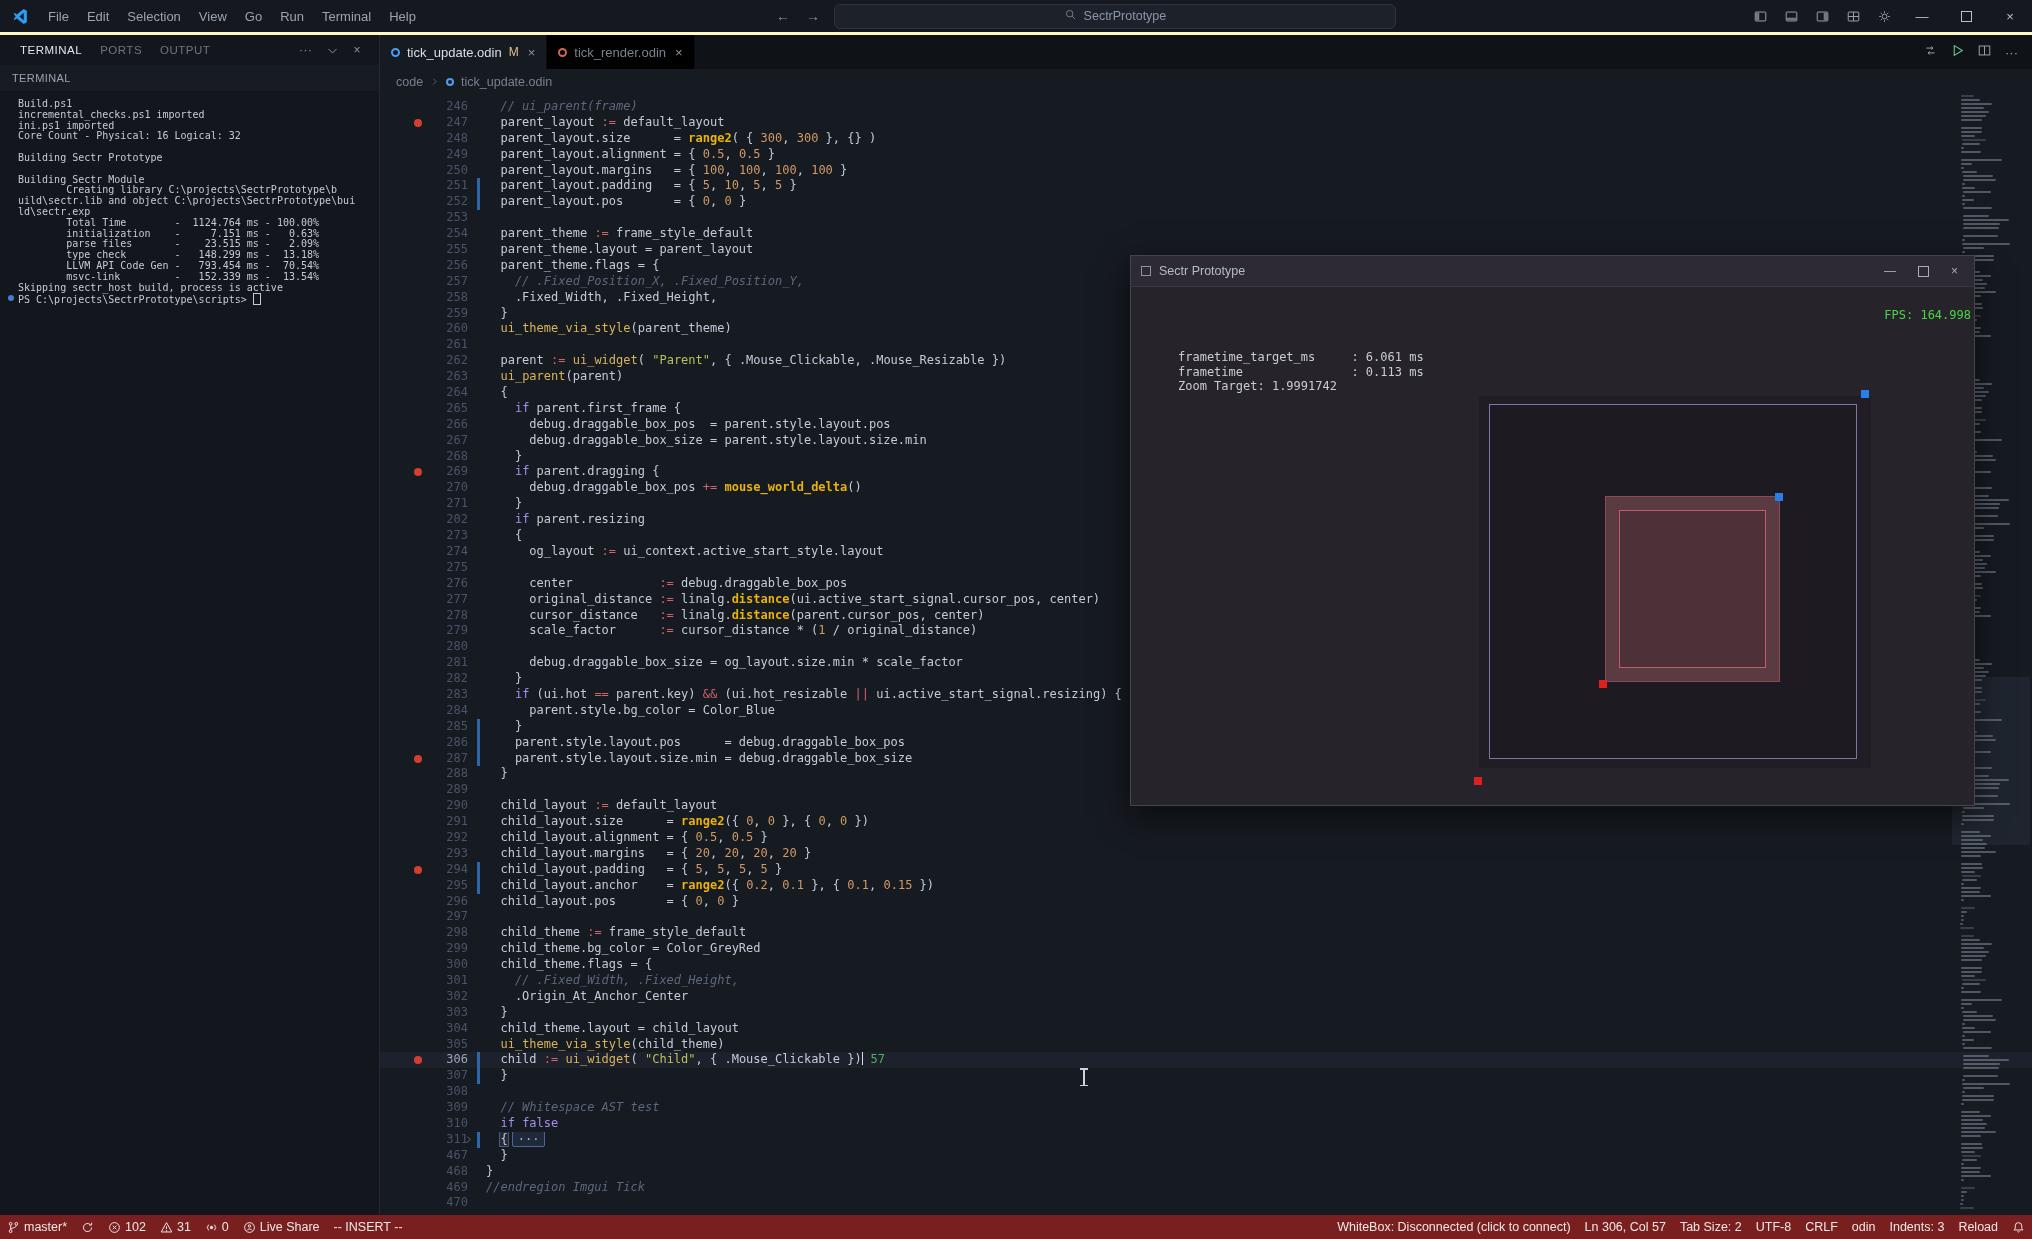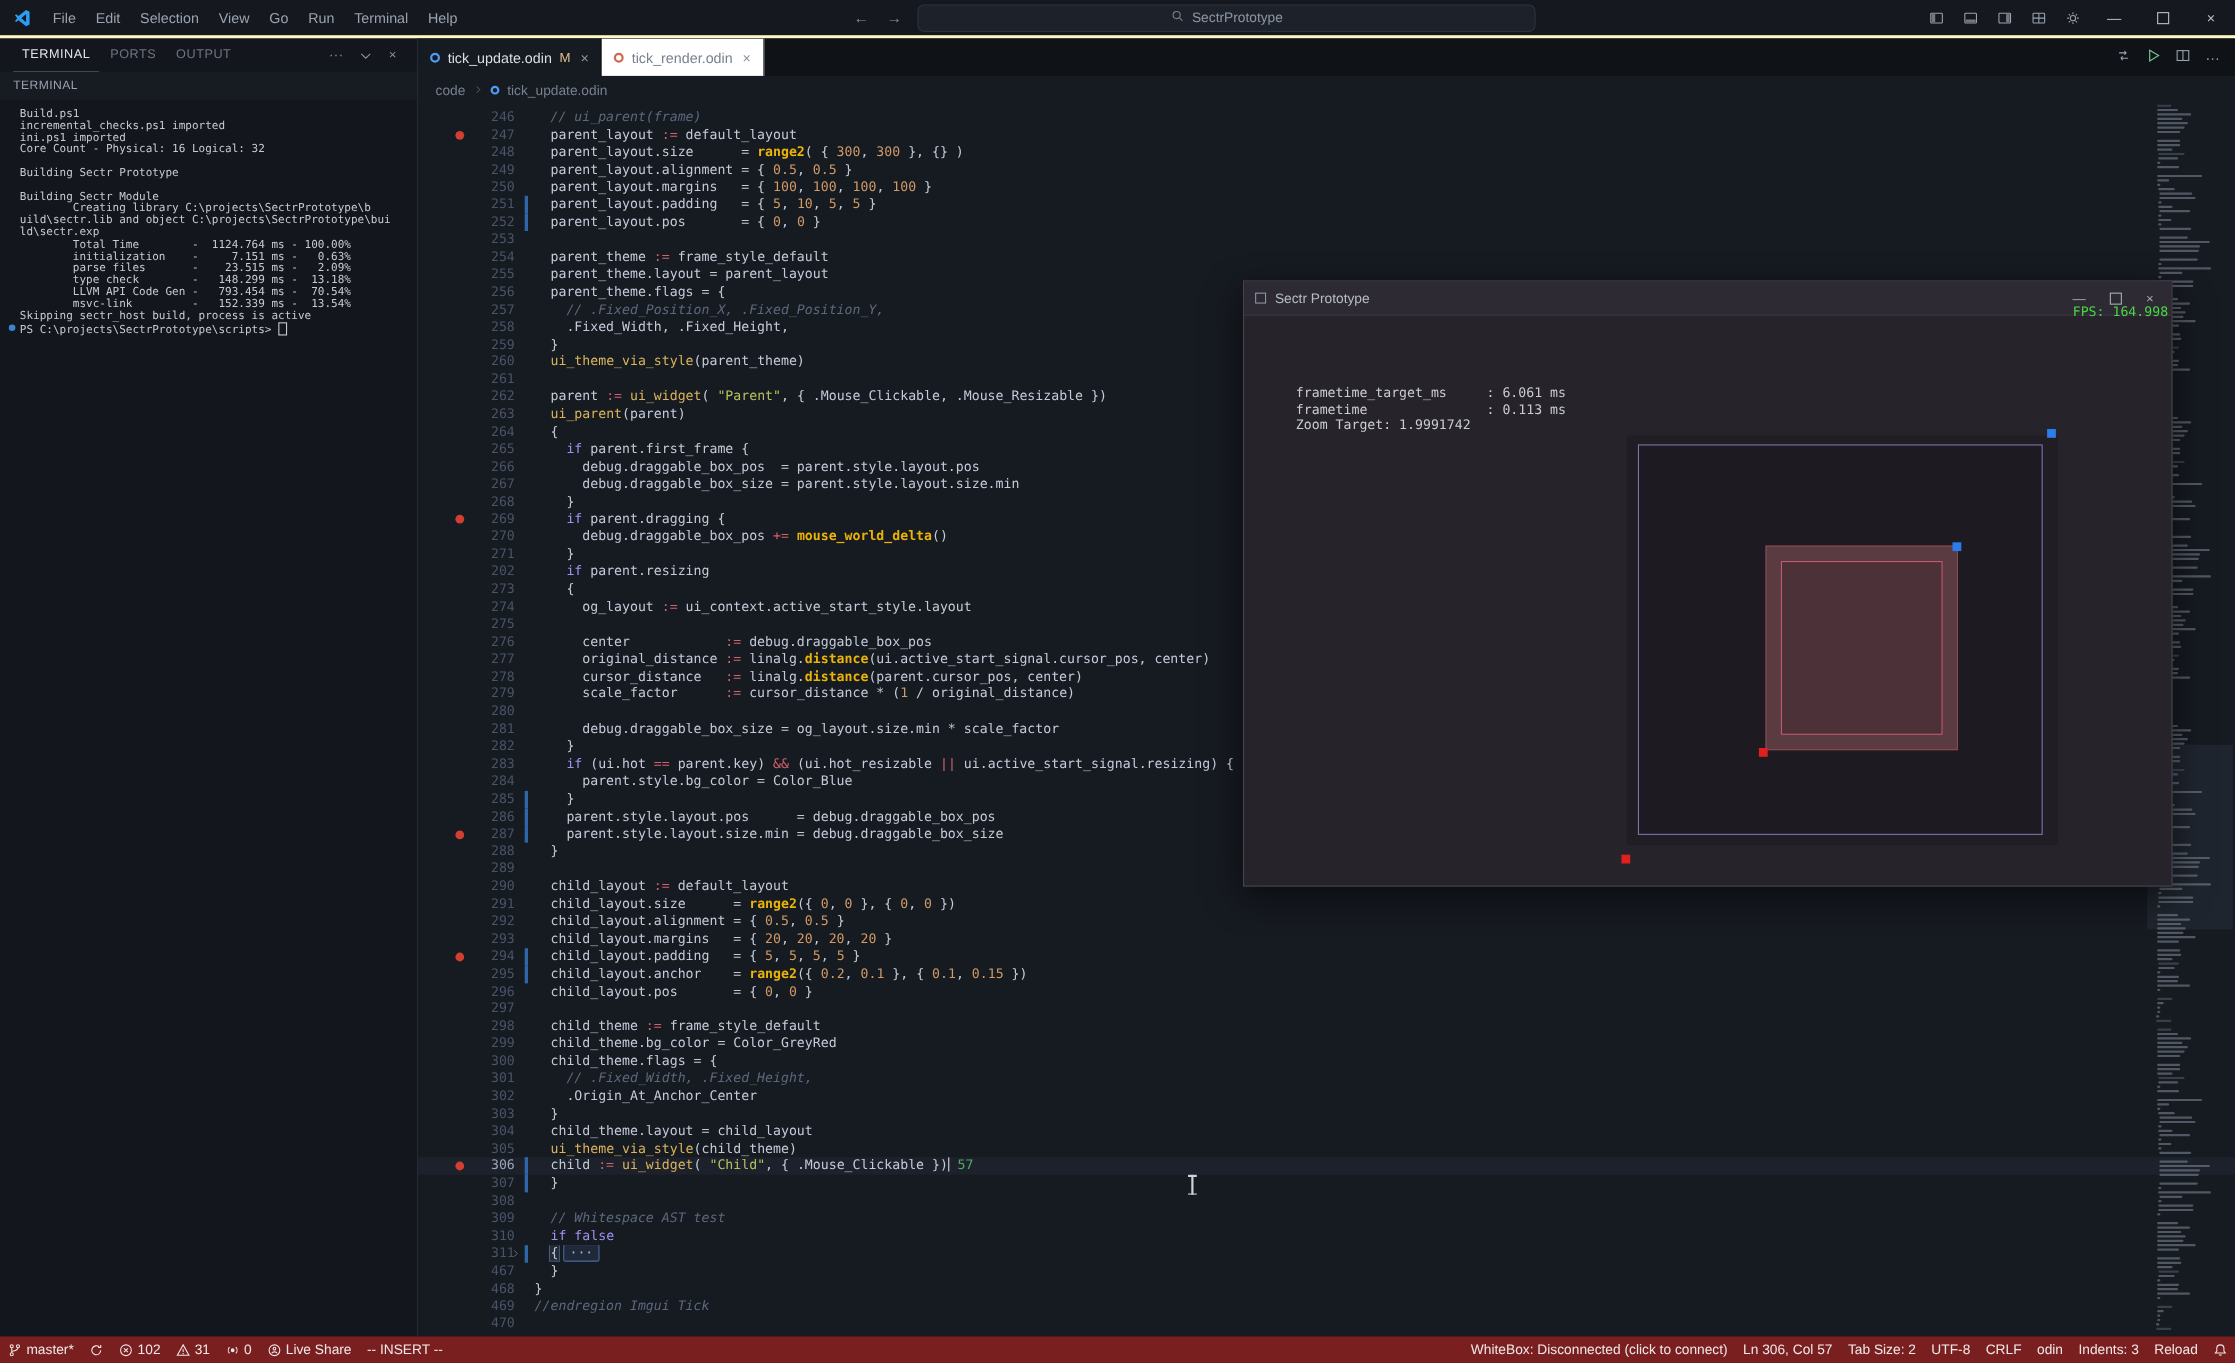--- a/index.html
+++ b/index.html
@@ -36,21 +36,21 @@
   .cmd-dot{position:absolute;left:0px;top:2px;width:6px;height:6px;border-radius:50%;background:#3b82d0;}
   .term-cursor{display:inline-block;width:6px;height:10px;border:1px solid #c6cbd2;vertical-align:-2px;}
   .outline-rows{border-top:1px solid #22262e;}
   .outline-row{height:22px;display:flex;align-items:center;gap:5px;padding-left:8px;font-size:11px;font-weight:bold;letter-spacing:.4px;color:#aeb6c2;border-top:1px solid #22262e;}
   .outline-row:first-child{border-top:none;}
   .outline-row svg{opacity:.8}
 
   
   .editor{flex:1;position:relative;background:#161a21;overflow:hidden;}
   .tabbar{position:absolute;top:0;left:0;right:0;height:34px;background:#0f1217;display:flex;align-items:stretch;}
-  .etab{display:flex;align-items:center;gap:7px;padding:0 11px;font-size:13px;background:#ffffff;color:#78818f;border-right:1px solid #090b0e;}
+  .etab{display:flex;align-items:center;gap:7px;padding:0 11px;font-size:13px;background:#000000;color:#78818f;border-right:1px solid #090b0e;}
   .etab.active{background:#161a21;color:#d9dee8;}
   .ring{width:9px;height:9px;border-radius:50%;border:2px solid #4f9cf5;display:inline-block;box-sizing:border-box;}
   .etab .git{color:#e2c08d;font-size:12px;}
   .etab .close{color:#8b94a3;font-size:13px;margin-left:2px;}
   .editor-actions{margin-left:auto;display:flex;align-items:center;gap:14px;padding-right:14px;color:#9aa3b2;font-size:13px;}
   .editor-actions .play{color:#74c991;}
   .breadcrumb{position:absolute;top:34px;left:0;right:0;height:26px;display:flex;align-items:center;gap:7px;padding-left:16px;font-size:12.5px;color:#76808f;}
   .bc-sep{color:#5c listed6575;}
   .code-wrap{position:absolute;top:60px;left:0;right:0;bottom:0;overflow:hidden;}
   #code{position:absolute;top:4px;left:0;right:0;font:12px/15.9px "DejaVu Sans Mono",monospace;}
@@ -76,21 +76,21 @@
   .minimap{position:absolute;right:12px;top:0;bottom:0;width:64px;}
   .mline{height:2px;margin-bottom:2px;background:#9aa4b4;opacity:.45;border-radius:1px;}
   .mline.m-com{background:#5a646f;opacity:.5;}
   .mslider{position:absolute;left:-4px;right:-10px;top:52%;height:15%;background:rgba(120,140,170,.1);}
 
   
   .overlay{position:absolute;left:1130px;top:255px;width:845px;height:551px;background:#26232b;border:1px solid #46424e;box-shadow:0 10px 30px rgba(0,0,0,.55);z-index:5;box-sizing:border-box;}
   .ov-title{height:30px;background:#2d2a33;display:flex;align-items:center;gap:8px;padding:0 10px;color:#b6bcc6;font-size:12.5px;border-bottom:1px solid #3a3642;}
   .ov-appicon{width:10px;height:10px;border:1.5px solid #8b94a3;display:inline-block;box-sizing:border-box;}
   .ov-ctrls{margin-left:auto;display:flex;align-items:center;gap:22px;color:#a7aeb8;font-size:12px;padding-right:6px;}
-  .ov-fps{position:absolute;top:20px;right:3px;color:var(--fps-green,#49d645);font:12px "DejaVu Sans Mono",monospace;white-space:nowrap;}
+  .ov-fps{position:absolute;top:52px;right:3px;color:var(--fps-green,#49d645);font:12px "DejaVu Sans Mono",monospace;white-space:nowrap;}
   .ov-stats{position:absolute;top:82px;left:47px;color:#c9ccd4;font:12px/14.6px "DejaVu Sans Mono",monospace;white-space:pre;}
   .viz-back{position:absolute;left:348px;top:140px;width:392px;height:372px;background:#201d24;}
   .viz-outer{position:absolute;left:358px;top:148px;width:368px;height:355px;border:1px solid var(--outer-border,#7b76a8);background:#1d1a21;box-sizing:border-box;}
   .viz-maroon{position:absolute;left:474px;top:240px;width:175px;height:186px;background:var(--maroon-fill,#5a3b42);border:1px solid #8a4a55;box-sizing:border-box;}
   .viz-inner{position:absolute;left:13px;top:13px;right:13px;bottom:13px;border:1px solid var(--maroon-border,#c6596d);background:#4c3139;}
   .dot{position:absolute;width:8px;height:8px;}
   .dot.blue{background:var(--dot-blue,#2b7de9);}
   .dot.red{background:var(--dot-red,#e01f1f);}
 
   

